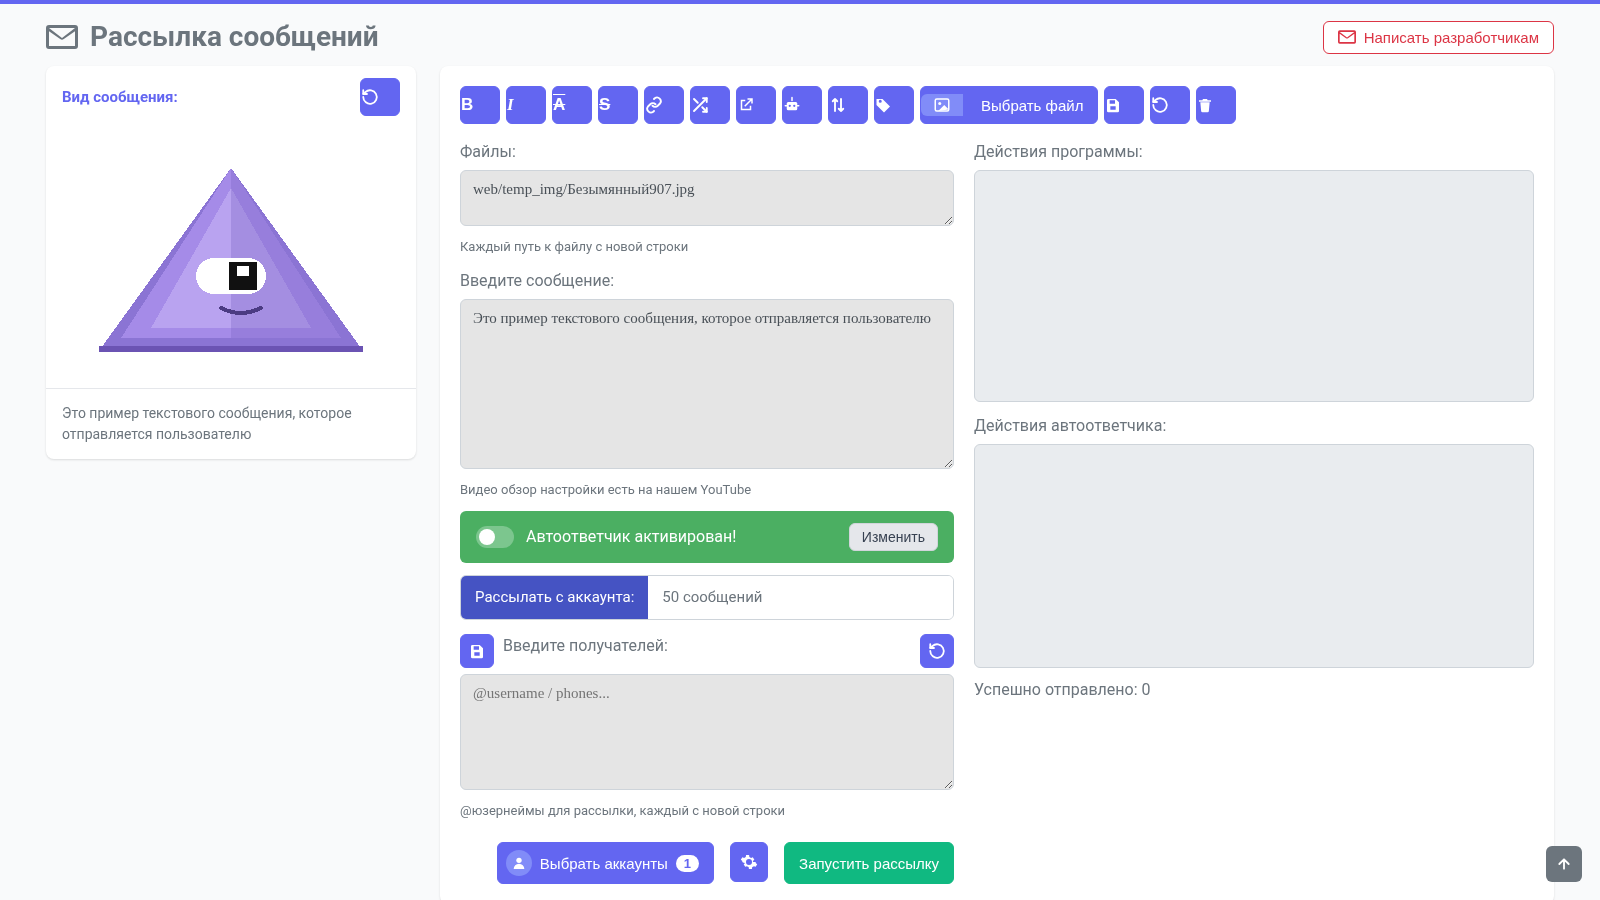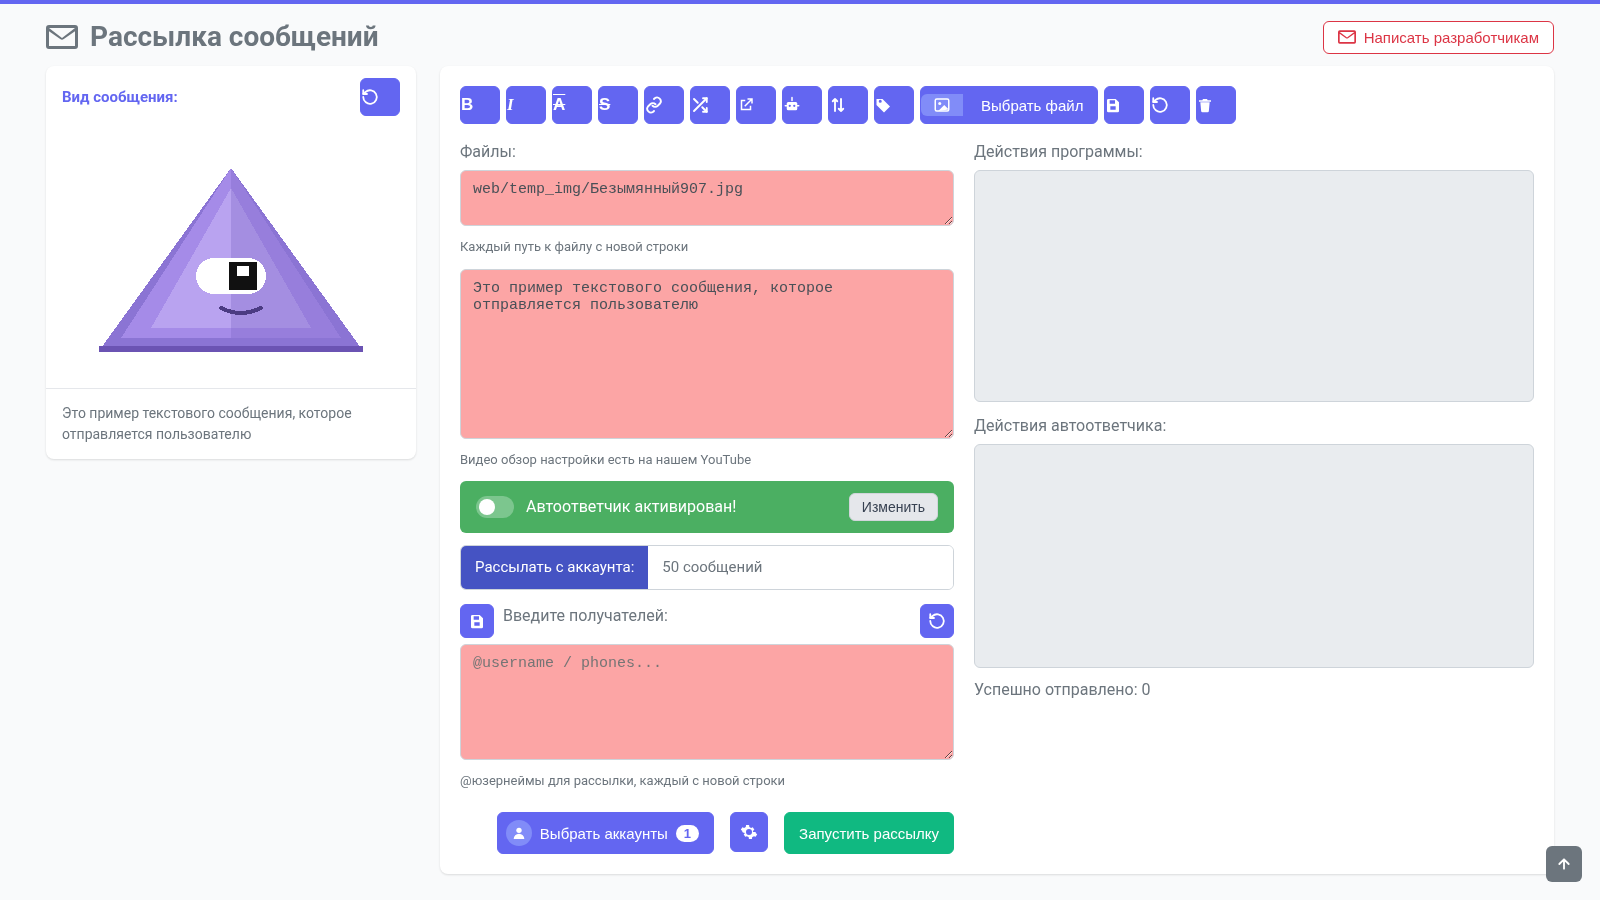--- a/index.html
+++ b/index.html
@@ -27,21 +27,21 @@
 .main-card{padding:20px}
 .toolbar{display:flex;gap:6px;flex-wrap:wrap;margin-bottom:16px;align-items:stretch}
 .toolbar .btn{height:38px}
 .btn-file{background:#6366f1;color:#fff;border-color:#6366f1;padding:7px 14px}
 .btn-file .img-icon{background:#818cf8;color:#fff;margin:-7px 10px -7px -14px;height:100%;display:flex;align-items:center;padding:0 12px;border-radius:6px 0 0 6px}
 .two-col{display:flex;gap:20px}
 .col-left{flex:1;min-width:0}
 .col-right{width:560px;flex-shrink:0}
 .form-label{font-size:16px;color:#6c757d;margin-bottom:6px;display:block}
 .form-text{font-size:13px;color:#6c757d;margin-top:4px;display:block}
-textarea,input.recipients-input{width:100%;border:1px solid #ced4da;border-radius:6px;padding:10px 12px;font-family:Liberation Mono, monospace;font-size:15px;color:#495057;resize:vertical;background:#fca5a5}
+textarea,input.recipients-input{width:100%;border:1px solid #ced4da;border-radius:6px;padding:10px 12px;font-family:Liberation Serif, serif;font-size:15px;color:#495057;resize:vertical;background:#e5e5e5}
 .alert-green{background:#4baf62;color:#fff;border-radius:6px;padding:12px 16px;display:flex;align-items:center;justify-content:space-between;margin-top:12px;margin-bottom:12px}
 .alert-green .left{display:flex;align-items:center;gap:12px}
 .toggle{position:relative;width:38px;height:22px;background:#7cc68e;border-radius:11px;display:inline-block}
 .toggle::after{content:"";position:absolute;left:3px;top:3px;width:16px;height:16px;background:#fff;border-radius:50%}
 .input-group{display:flex;border:1px solid #ced4da;border-radius:6px;overflow:hidden;margin-bottom:14px}
 .input-group-text{background:#4553c3;color:#fff;padding:10px 14px;font-size:15px;display:flex;align-items:center}
 .input-group-field{flex:1;padding:10px 14px;font-size:15px;color:#6c757d;background:#fff}
 .recipients-head{display:flex;align-items:center;gap:10px;margin-bottom:6px;justify-content:space-between}
 .recipients-head .left{display:flex;gap:9px}
 .btn-square{width:34px;height:34px;padding:0;display:inline-flex;align-items:center;justify-content:center;border-radius:6px}
@@ -212,20 +212,21 @@
     </div>
 
     <div class="two-col">
      <div class="col-left">
       <div class="mb12">
        <label class="form-label">Файлы:</label>
        <textarea rows="2" style="">web/temp_img/Безымянный907.jpg</textarea>
        <span class="form-text">Каждый путь к файлу с новой строки</span>
       </div>
       <div class="mb12">
+       <label class="form-label">Введите сообщение:</label>
        <textarea style="height: 170px;">Это пример текстового сообщения, которое отправляется пользователю</textarea>
        <span class="form-text">Видео обзор настройки есть на нашем YouTube</span>
       </div>
       <div class="alert-green">
        <div class="left">
         <span class="toggle"></span>
         <span>Автоответчик активирован!</span>
        </div>
        <button class="btn btn-light" style="padding:5px 12px;font-size:14px">Изменить</button>
       </div>

